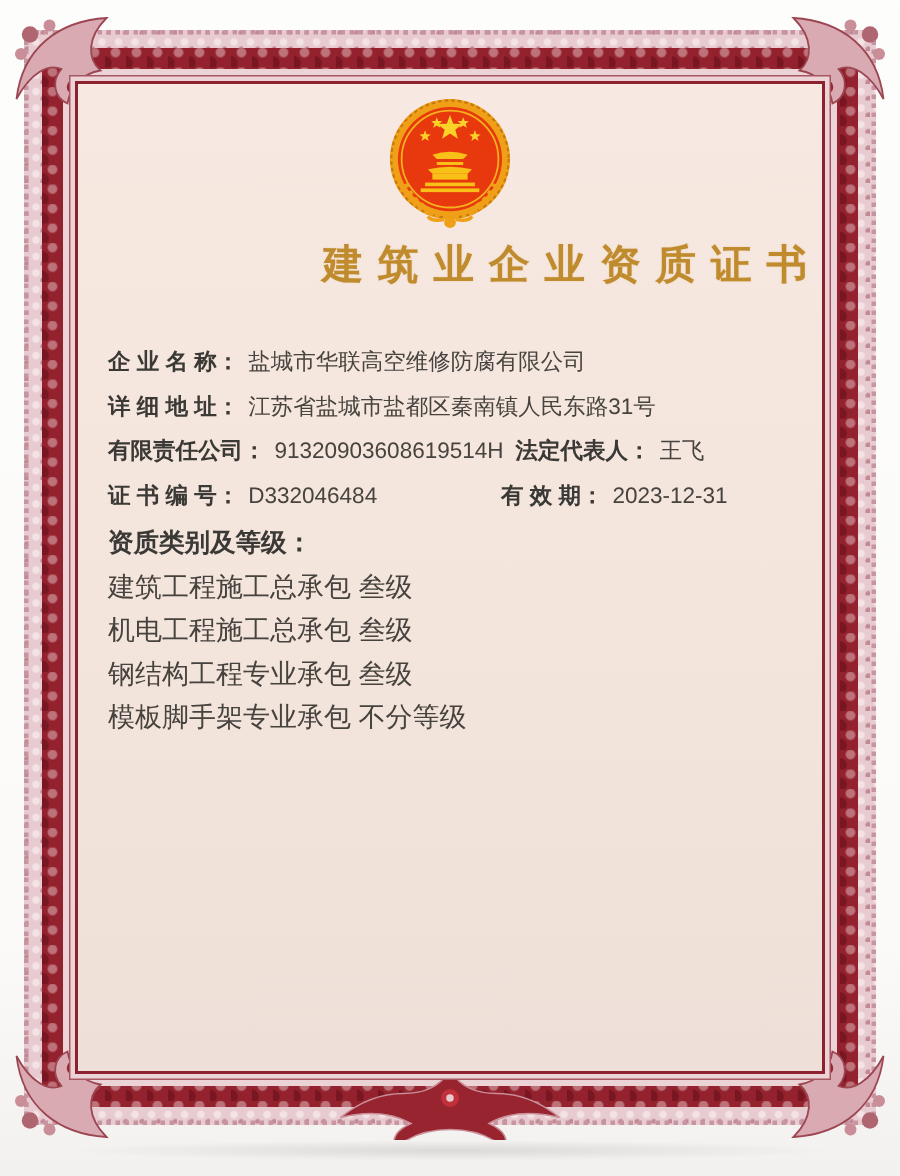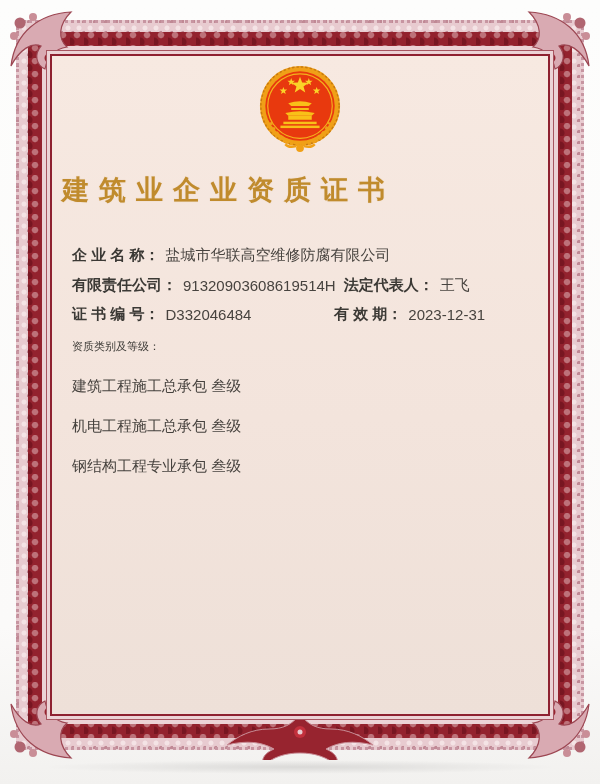--- a/index.html
+++ b/index.html
@@ -50,39 +50,39 @@
   .corner{position:absolute;width:72px;height:72px;}
   .corner.tl{left:5px;top:8px;}
   .corner.tr{right:5px;top:8px;transform:scaleX(-1);}
   .corner.bl{left:5px;bottom:22px;transform:scaleY(-1);}
   .corner.br{right:5px;bottom:22px;transform:scale(-1,-1);}
   .bottom-orn{position:absolute;left:50%;bottom:24px;transform:translateX(-50%);}
   
   .emblem-wrap{text-align:center;margin-top:8px;height:90px;}
   
   .cert-title{
-    margin-top:18px;text-align:left;
+    margin-top:4px;text-align:right;
     font-size:27px;font-weight:bold;color:#c08b2d;
     letter-spacing:10px;text-indent:10px;
     text-shadow:0 0 1px rgba(192,139,45,0.35);
   }
   
   .fields{margin:33px 14px 0 20px;color:#403d3a;text-align:center;}
   .row{display:flex;align-items:center;height:29.5px;font-size:15px;white-space:nowrap;}
   .row .lbl{font-weight:bold;color:#3b3935;margin-right:6px;}
   .row .val{color:#47433f;}
   .cell-l{display:flex;align-items:center;width:262px;flex:0 0 262px;}
   .cell-r{display:flex;align-items:center;}
   .inline-gap{width:8px;flex:0 0 8px;}
   .section-hd{
     margin-top:2px;height:29px;display:flex;align-items:center;
-    font-size:11px;font-weight:normal;color:#3b3935;
+    font-size:17px;font-weight:bold;color:#3b3935;
   }
   .quals{list-style:none;margin:0;padding:0;}
-  .quals li{height:29px;display:flex;align-items:center;font-size:15px;color:#46423e;margin-top:11px;}
+  .quals li{height:29px;display:flex;align-items:center;font-size:18px;color:#46423e;}
 </style>
 </head>
 <body>
 
 <div class="photo">
 
   <svg width="0" height="0" style="position:absolute">
     <defs>
       <path id="star" d="M0 -8 L2.2 -2.1 L8.6 -1.9 L3.6 2 L5.4 8.1 L0 4.5 L-5.4 8.1 L-3.6 2 L-8.6 -1.9 L-2.2 -2.1 Z"></path>
       <g id="flourish">
@@ -145,20 +145,24 @@
 
     <div class="cert-title">建筑业企业资质证书</div>
 
     <div class="fields">
 
       <div class="row">
         <span class="lbl">企 业 名 称：</span>
         <span class="val">盐城市华联高空维修防腐有限公司</span>
       </div>
 
+      <div class="row">
+        <span class="lbl">详 细 地 址：</span>
+        <span class="val">江苏省盐城市盐都区秦南镇人民东路31号</span>
+      </div>
 
       <div class="row">
         <span class="lbl">有限责任公司：</span>
         <span class="val">91320903608619514H</span>
         <span class="inline-gap"></span>
         <span class="lbl">法定代表人：</span>
         <span class="val">王飞</span>
       </div>
 
 
@@ -172,17 +176,18 @@
           <span class="val">2023-12-31</span>
         </span>
       </div>
 
       <div class="section-hd">资质类别及等级：</div>
 
       <ul class="quals">
         <li>建筑工程施工总承包 叁级</li>
         <li>机电工程施工总承包 叁级</li>
         <li>钢结构工程专业承包 叁级</li>
+        <li>模板脚手架专业承包 不分等级</li>
       </ul>
     </div>
 
   </div>
 </div>
 
 </body></html>

